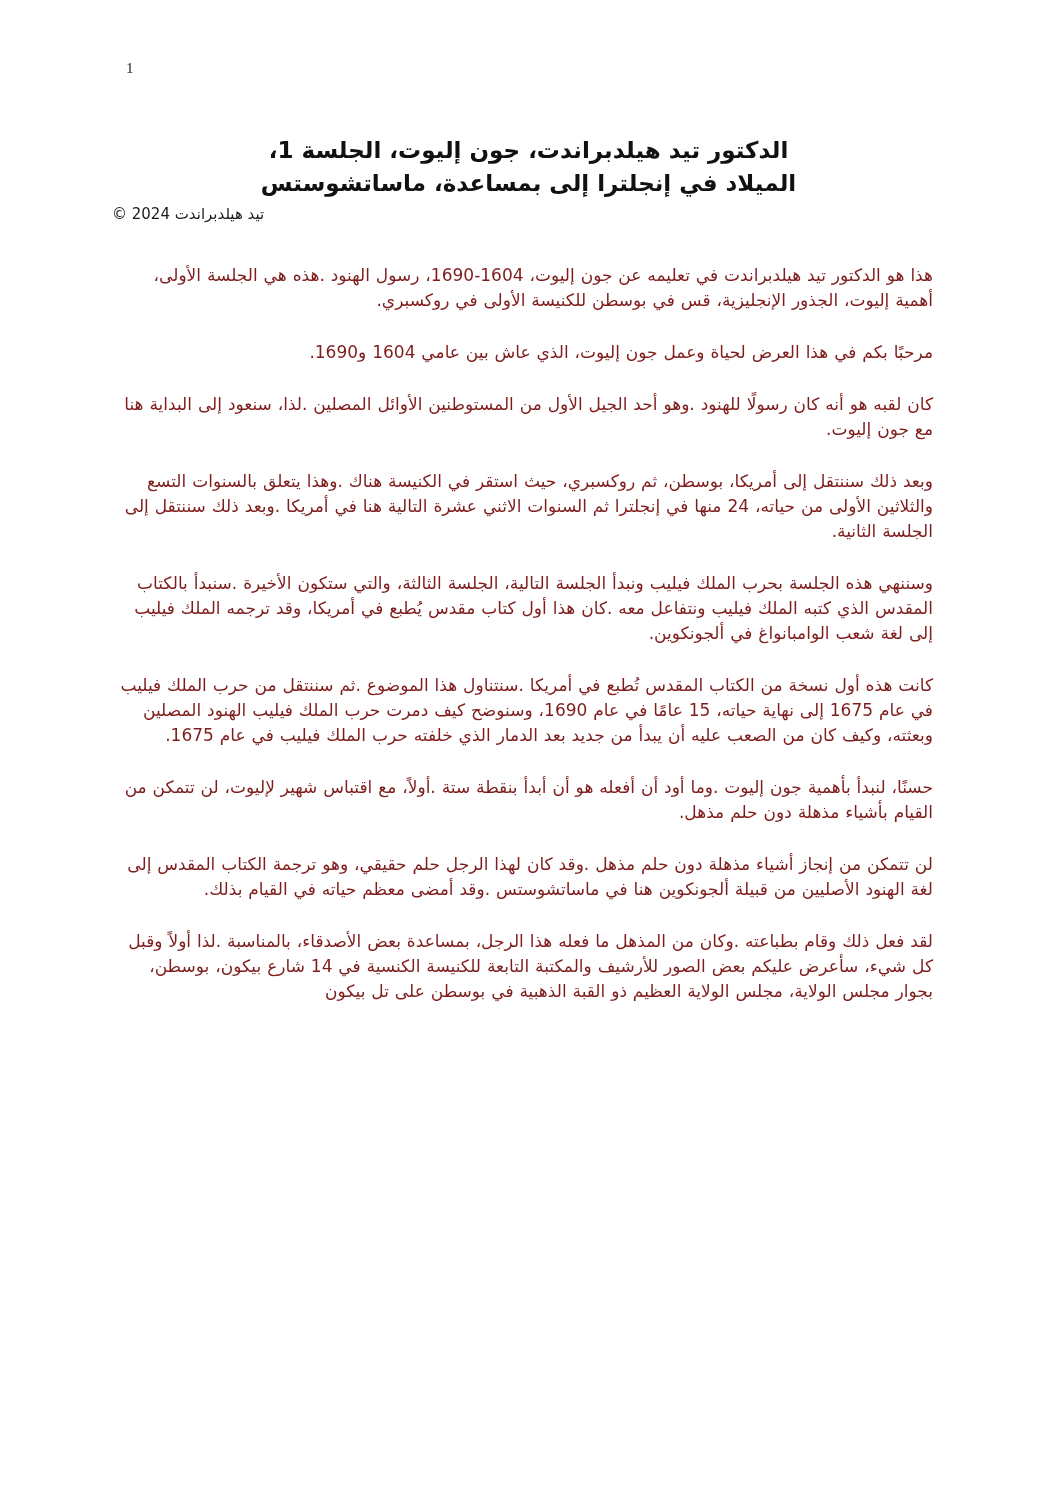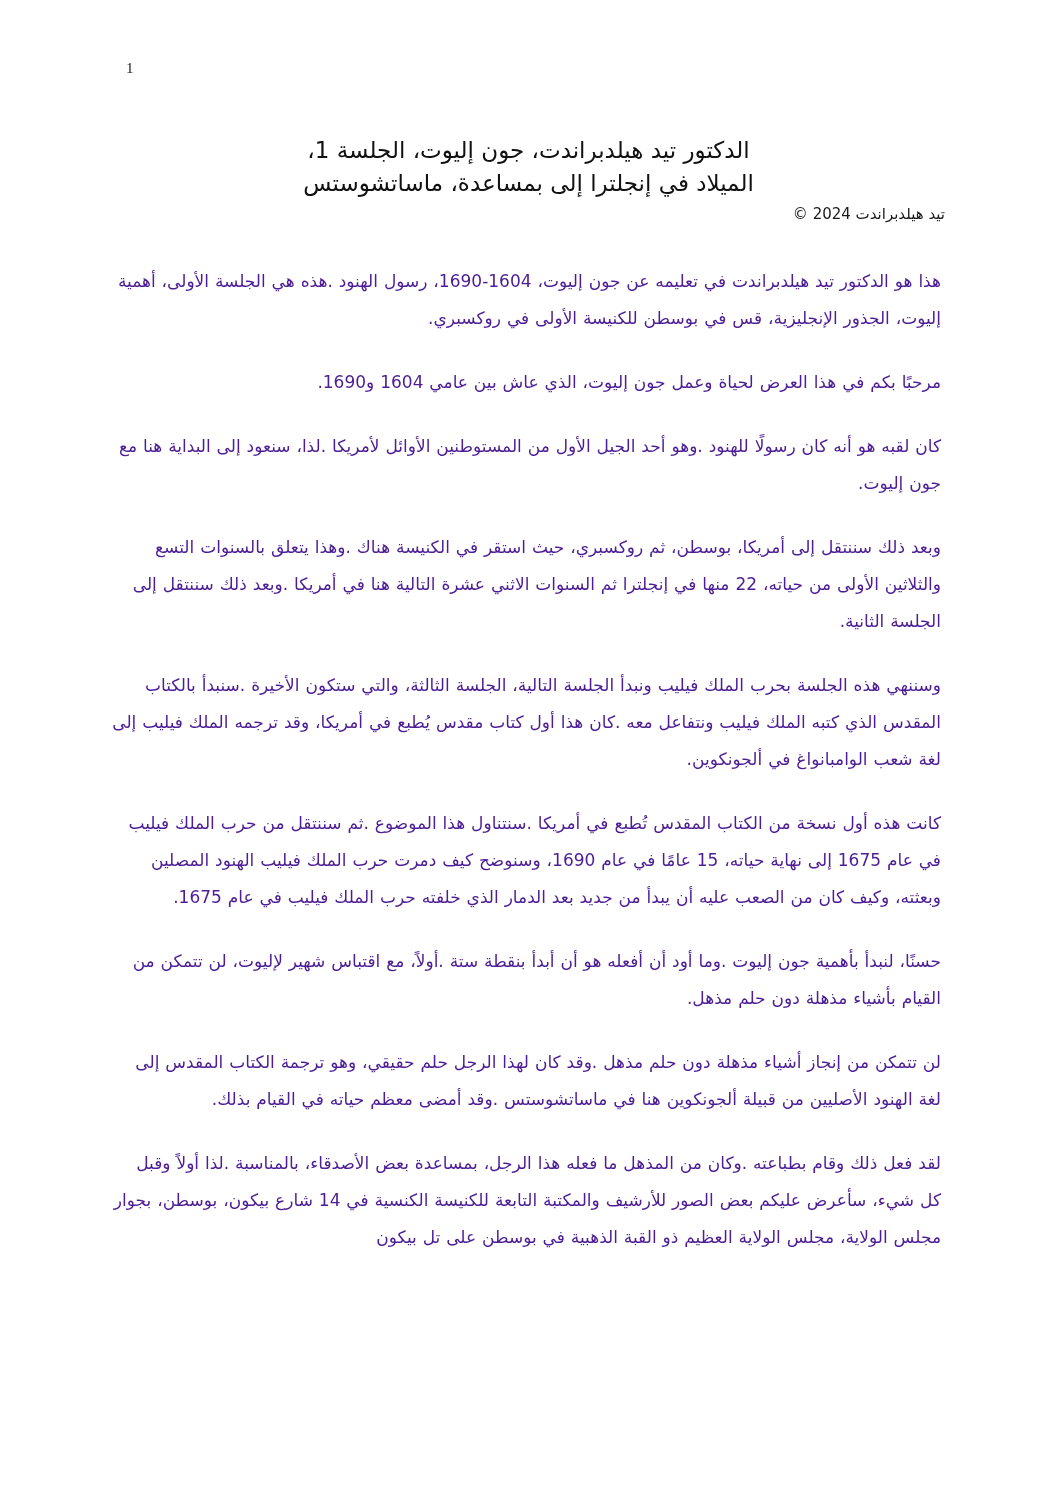--- a/index.html
+++ b/index.html
@@ -26,39 +26,39 @@
     font-family: "Liberation Serif", "DejaVu Serif", serif;
   }
   .content {
     box-sizing: border-box;
     padding: 134px 113px 0 112px;
   }
   .doc-title {
     direction: rtl;
     text-align: center;
     font-size: 23px;
-    font-weight: normal;
+    font-weight: bold;
     line-height: 1.42;
     margin: 0 0 6px 0;
     color: #111111;
   }
   .doc-copyright {
     direction: rtl;
-    text-align: right;
+    text-align: left;
     font-size: 15px;
     margin: 0 0 40px 0;
     color: #1a1a1a;
   }
   .body-text p.para {
     direction: rtl;
     text-align: right;
     font-size: 17px;
-    line-height: 37px;
-    margin: 0 4px 27px 0;
-    color: #4c1d95;
+    line-height: 25px;
+    margin: 0 12px 27px 0;
+    color: #7f1d1d;
     word-spacing: 0.5px;
   }
 </style>
 </head>
 <body>
 
 <div class="page">
 
   <div class="page-number">1</div>
 
@@ -67,22 +67,22 @@
     <h1 class="doc-title">
       <span>الدكتور تيد هيلدبراندت، جون إليوت، الجلسة 1،</span><br>
       <span>الميلاد في إنجلترا إلى بمساعدة، ماساتشوستس</span>
     </h1>
 
     <div class="doc-copyright">تيد هيلدبراندت 2024 ©</div>
 
     <div class="body-text">
       <p class="para">هذا هو الدكتور تيد هيلدبراندت في تعليمه عن جون إليوت، 1604-1690، رسول الهنود .هذه هي الجلسة الأولى، أهمية إليوت، الجذور الإنجليزية، قس في بوسطن للكنيسة الأولى في روكسبري.</p>
       <p class="para">مرحبًا بكم في هذا العرض لحياة وعمل جون إليوت، الذي عاش بين عامي 1604 و1690.</p>
-      <p class="para">كان لقبه هو أنه كان رسولًا للهنود .وهو أحد الجيل الأول من المستوطنين الأوائل لأمريكا .لذا، سنعود إلى البداية هنا مع جون إليوت.</p>
-      <p class="para">وبعد ذلك سننتقل إلى أمريكا، بوسطن، ثم روكسبري، حيث استقر في الكنيسة هناك .وهذا يتعلق بالسنوات التسع والثلاثين الأولى من حياته، 22 منها في إنجلترا ثم السنوات الاثني عشرة التالية هنا في أمريكا .وبعد ذلك سننتقل إلى الجلسة الثانية.</p>
+      <p class="para">كان لقبه هو أنه كان رسولًا للهنود .وهو أحد الجيل الأول من المستوطنين الأوائل المصلين .لذا، سنعود إلى البداية هنا مع جون إليوت.</p>
+      <p class="para">وبعد ذلك سننتقل إلى أمريكا، بوسطن، ثم روكسبري، حيث استقر في الكنيسة هناك .وهذا يتعلق بالسنوات التسع والثلاثين الأولى من حياته، 24 منها في إنجلترا ثم السنوات الاثني عشرة التالية هنا في أمريكا .وبعد ذلك سننتقل إلى الجلسة الثانية.</p>
       <p class="para">وسننهي هذه الجلسة بحرب الملك فيليب ونبدأ الجلسة التالية، الجلسة الثالثة، والتي ستكون الأخيرة .سنبدأ بالكتاب المقدس الذي كتبه الملك فيليب ونتفاعل معه .كان هذا أول كتاب مقدس يُطبع في أمريكا، وقد ترجمه الملك فيليب إلى لغة شعب الوامبانواغ في ألجونكوين.</p>
       <p class="para">كانت هذه أول نسخة من الكتاب المقدس تُطبع في أمريكا .سنتناول هذا الموضوع .ثم سننتقل من حرب الملك فيليب في عام 1675 إلى نهاية حياته، 15 عامًا في عام 1690، وسنوضح كيف دمرت حرب الملك فيليب الهنود المصلين وبعثته، وكيف كان من الصعب عليه أن يبدأ من جديد بعد الدمار الذي خلفته حرب الملك فيليب في عام 1675.</p>
       <p class="para">حسنًا، لنبدأ بأهمية جون إليوت .وما أود أن أفعله هو أن أبدأ بنقطة ستة .أولاً، مع اقتباس شهير لإليوت، لن تتمكن من القيام بأشياء مذهلة دون حلم مذهل.</p>
       <p class="para">لن تتمكن من إنجاز أشياء مذهلة دون حلم مذهل .وقد كان لهذا الرجل حلم حقيقي، وهو ترجمة الكتاب المقدس إلى لغة الهنود الأصليين من قبيلة ألجونكوين هنا في ماساتشوستس .وقد أمضى معظم حياته في القيام بذلك.</p>
       <p class="para">لقد فعل ذلك وقام بطباعته .وكان من المذهل ما فعله هذا الرجل، بمساعدة بعض الأصدقاء، بالمناسبة .لذا أولاً وقبل كل شيء، سأعرض عليكم بعض الصور للأرشيف والمكتبة التابعة للكنيسة الكنسية في 14 شارع بيكون، بوسطن، بجوار مجلس الولاية، مجلس الولاية العظيم ذو القبة الذهبية في بوسطن على تل بيكون</p>
     </div>
 
   </div>
 </div>
 

